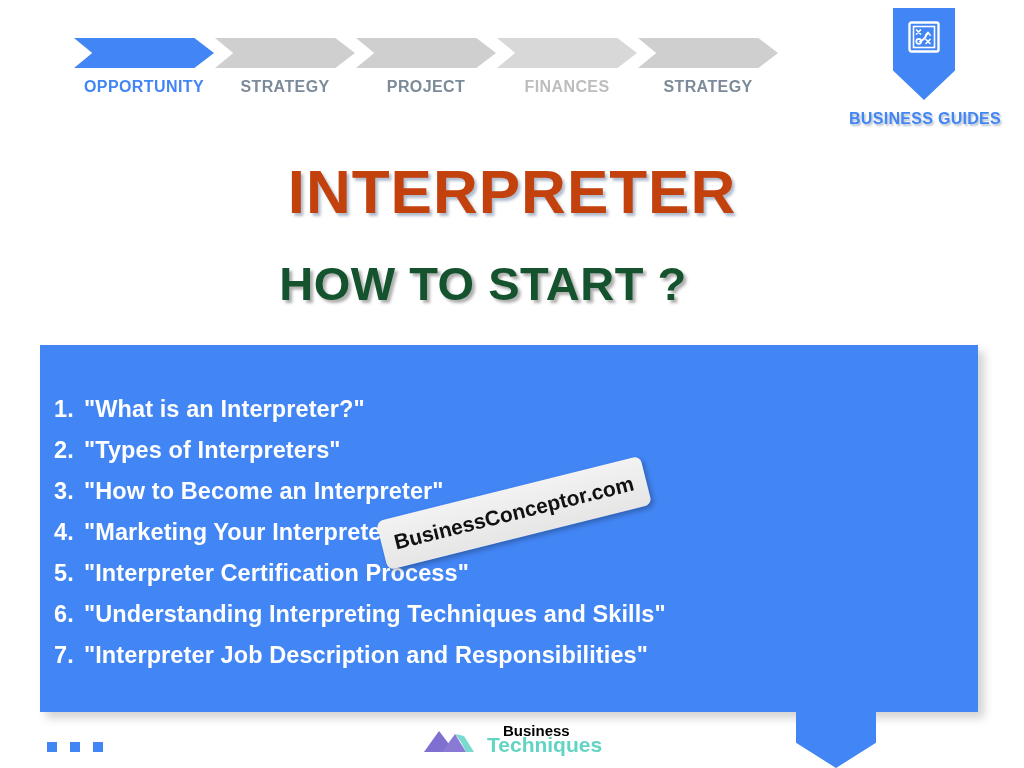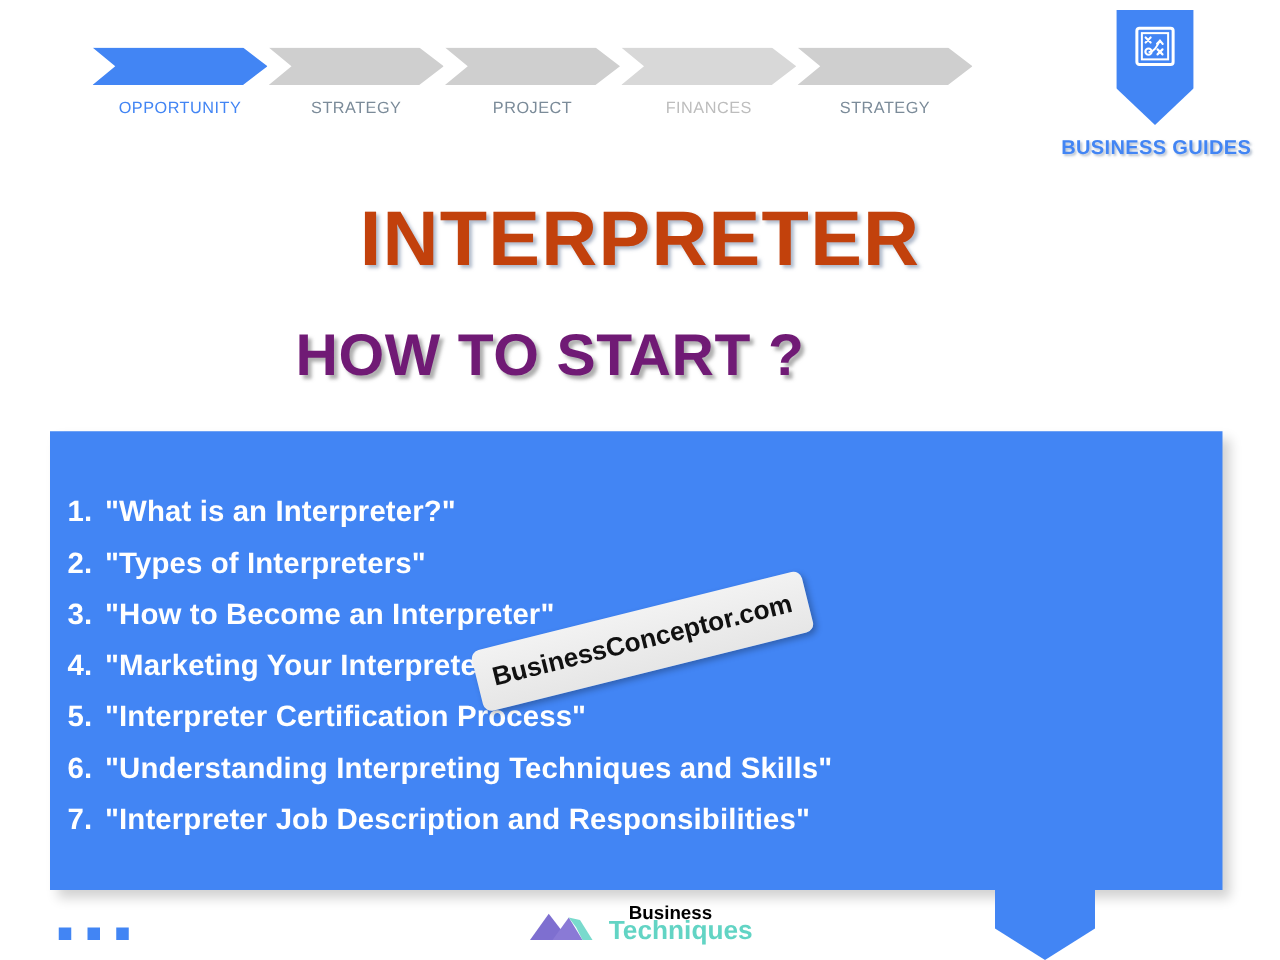--- a/index.html
+++ b/index.html
@@ -40,22 +40,22 @@
     clip-path: polygon(0 0, 86% 0, 100% 50%, 86% 100%, 0 100%, 13% 50%);
   }
   .step:first-child .step-arrow {
     -webkit-clip-path: polygon(0 0, 86% 0, 100% 50%, 86% 100%, 0 100%, 13% 50%);
     clip-path: polygon(0 0, 86% 0, 100% 50%, 86% 100%, 0 100%, 13% 50%);
   }
   .step.active .step-arrow { background: #4285f4; }
   .step.faded .step-arrow { background: #d8d8d8; }
   .step-label {
     margin-top: 10px;
-    font-size: 13px;
-    font-weight: normal;
+    font-size: 16px;
+    font-weight: bold;
     letter-spacing: 0.4px;
     color: #7b8b99;
   }
   .step.active .step-label { color: #4285f4; }
   .step.faded .step-label { color: #bdbdbd; }
 
   
   #brand-banner {
     position: absolute;
     left: 893px;
@@ -98,23 +98,24 @@
     text-shadow: 2.5px 2.5px 3px rgba(110,130,160,0.55);
   }
   #sub-title {
     position: absolute;
     left: 0;
     top: 256px;
     width: 880px;
     text-align: center;
     font-size: 47px;
     font-weight: bold;
-    color: #701a75;
+    color: #14532d;
     letter-spacing: 0.5px;
     text-shadow: 3px 3px 3px rgba(120,120,120,0.6);
+    padding-left: 43px;
   }
 
   
   #content-panel {
     position: absolute;
     left: 40px;
     top: 345px;
     width: 938px;
     height: 367px;
     background: #4285f4;

